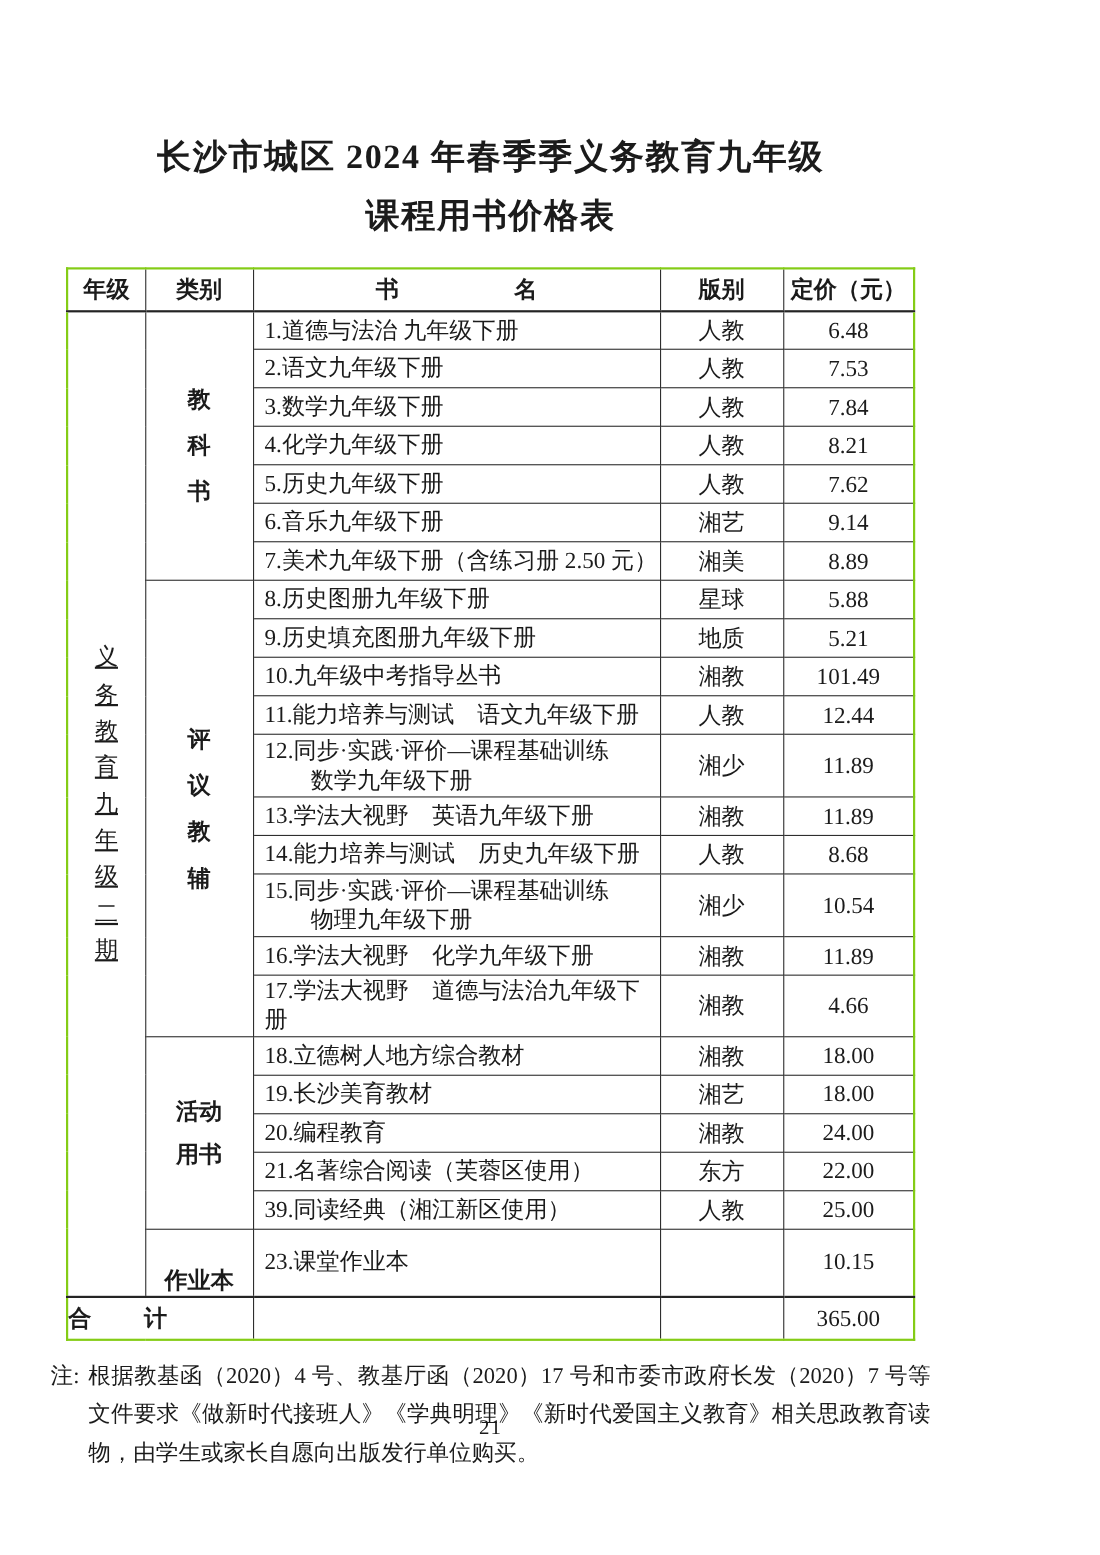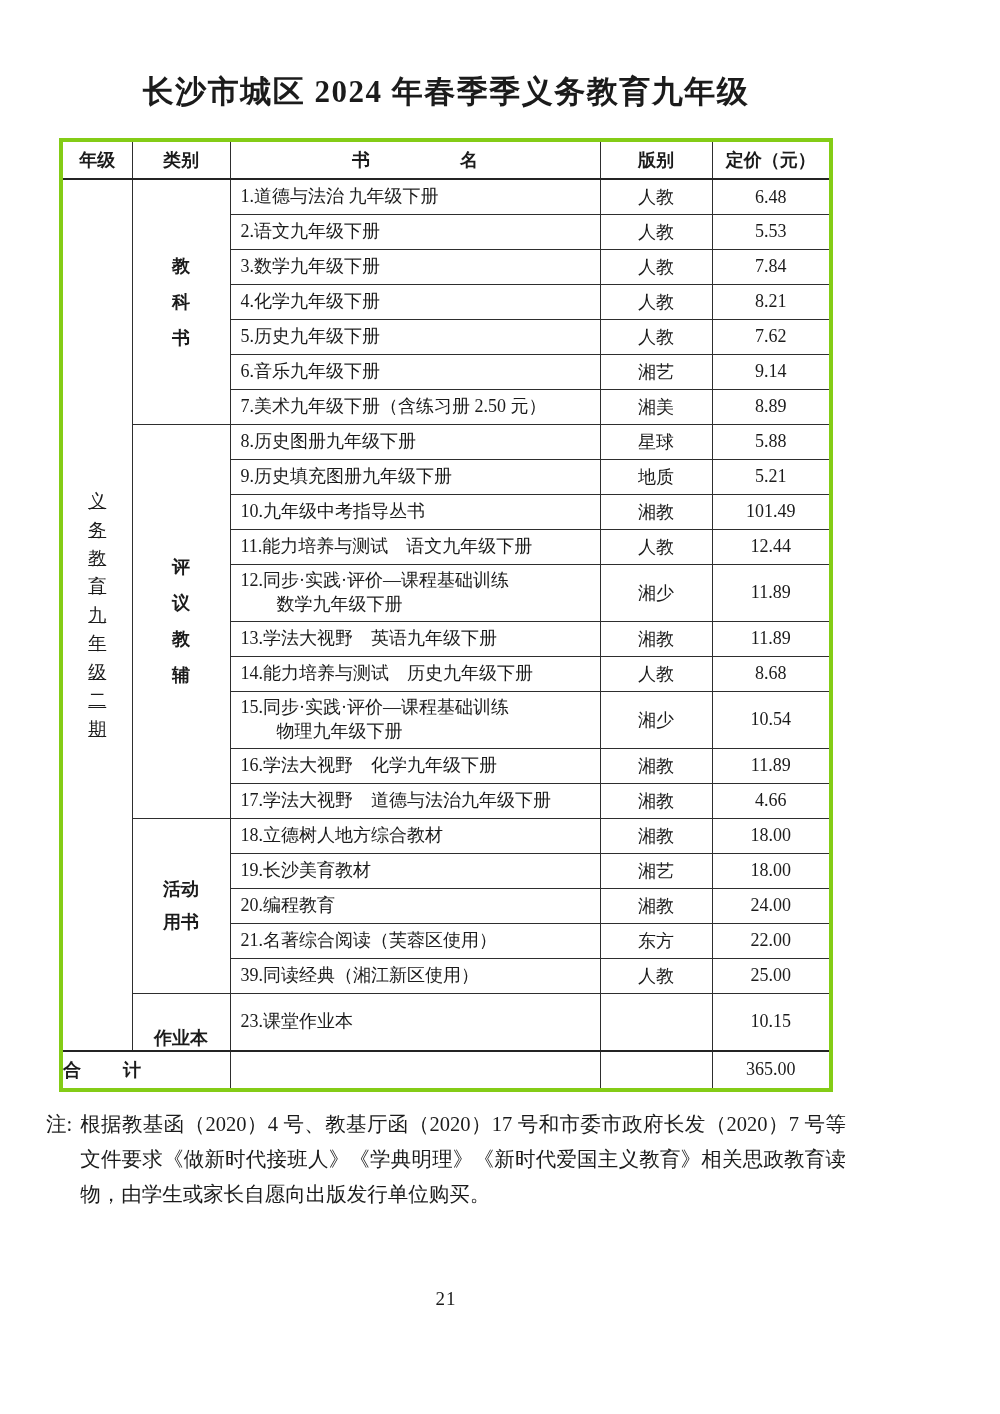--- a/index.html
+++ b/index.html
@@ -4,29 +4,29 @@
 <style>
   * { margin: 0; padding: 0; box-sizing: border-box; }
   html, body { background: #ffffff; }
   body {
     width: 1000px; height: 1414px;
     font-family: "Liberation Serif", "DejaVu Serif", serif;
     color: #1b1b1b;
     position: relative;
     overflow: hidden;
   }
-  .page { width: 892px; height: 1414px; padding-top: 65px; position: relative; }
+  .page { width: 892px; height: 1414px; padding-top: 116px; position: relative; }
 
   .title { text-align: center; font-weight: 700; font-size: 31px; line-height: 1.72; letter-spacing: 1.5px; }
 
   .price-table {
     width: 770px; margin: 20px auto 0;
     border-collapse: collapse; table-layout: fixed;
-    font-size: 18px;
-    border: 4px solid #84cc16;
+    font-size: 21px;
+    border: 2px solid #84cc16;
   }
   .price-table th, .price-table td { border: 1px solid #2e2e2e; }
   .price-table thead th { height: 39px; font-weight: 700; border-bottom: 2px solid #242424; text-align: center; }
   .price-table tbody tr { height: 35px; }
   .price-table tbody tr.tall { height: 57px; }
   .price-table tfoot tr { height: 39px; }
   .price-table tfoot td { border-top: 2px solid #242424; }
 
   .name-cell { padding-left: 10px; white-space: pre-line; line-height: 1.3; vertical-align: middle; }
   .ed-cell, .price-cell { text-align: center; vertical-align: middle; }
@@ -47,20 +47,21 @@
 
   .pagenum { position: absolute; top: 1288px; left: 0; width: 100%; text-align: center; font-size: 19px; letter-spacing: 1px; }
 </style>
 </head>
 <body>
 
 <div class="page">
 
   <div class="title">
     <div>长沙市城区 2024 年春季季义务教育九年级</div>
+    <div>课程用书价格表</div>
   </div>
 
   <table class="price-table">
     <colgroup>
       <col style="width:71px">
       <col style="width:98px">
       <col style="width:370px">
       <col style="width:112px">
       <col style="width:119px">
     </colgroup>
@@ -81,21 +82,21 @@
           <td rowspan="7" class="cat-cell">
             <div class="cat-v1">教科书</div>
           </td>
           <td class="name-cell">1.道德与法治 九年级下册</td>
           <td class="ed-cell">人教</td>
           <td class="price-cell">6.48</td>
         </tr>
         <tr>
           <td class="name-cell">2.语文九年级下册</td>
           <td class="ed-cell">人教</td>
-          <td class="price-cell">5.53</td>
+          <td class="price-cell">7.53</td>
         </tr>
         <tr>
           <td class="name-cell">3.数学九年级下册</td>
           <td class="ed-cell">人教</td>
           <td class="price-cell">7.84</td>
         </tr>
         <tr>
           <td class="name-cell">4.化学九年级下册</td>
           <td class="ed-cell">人教</td>
           <td class="price-cell">8.21</td>

